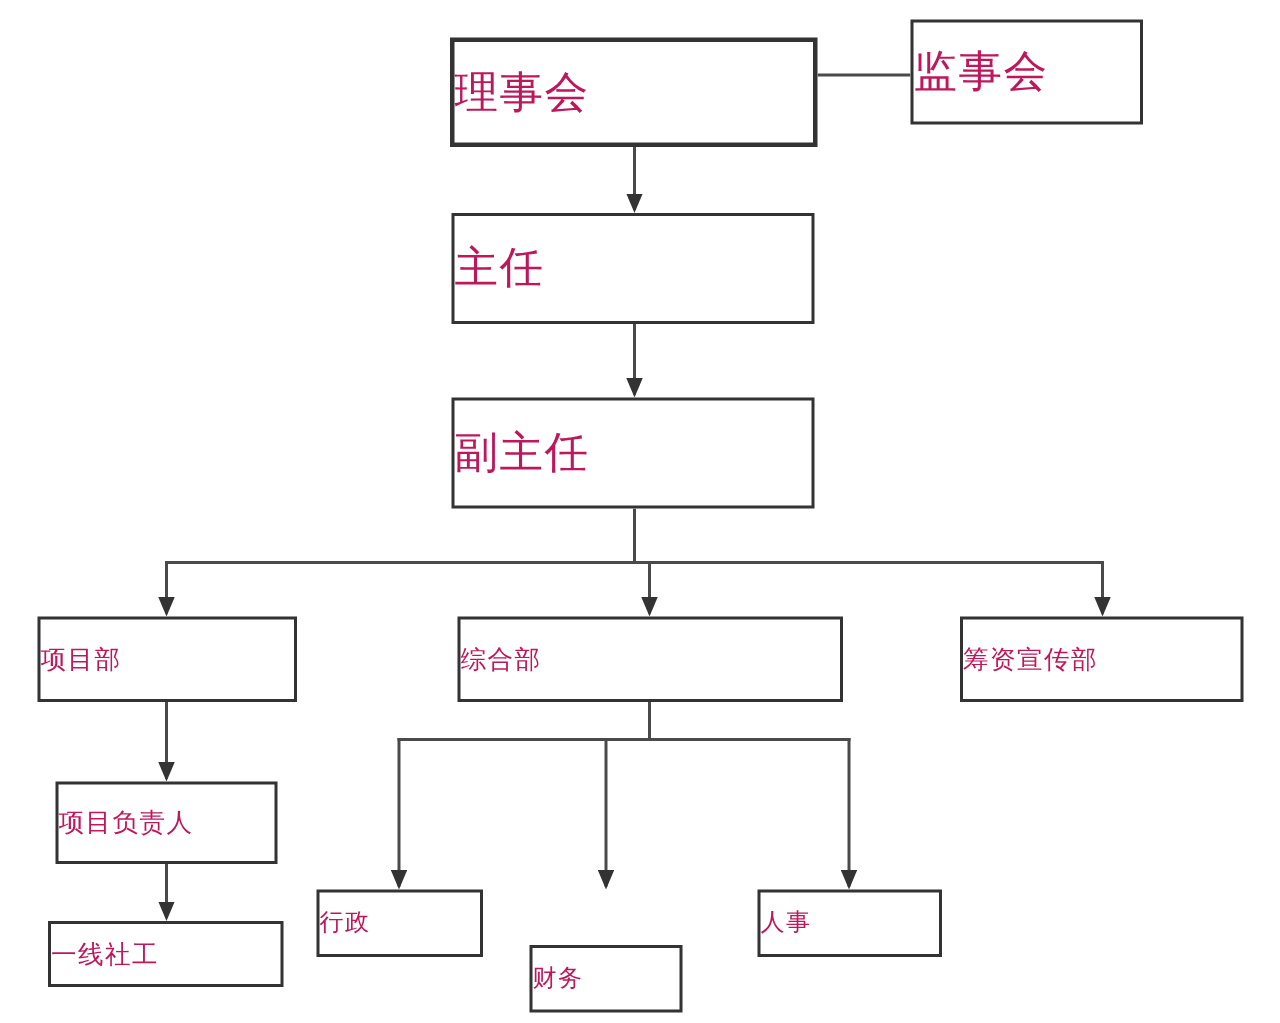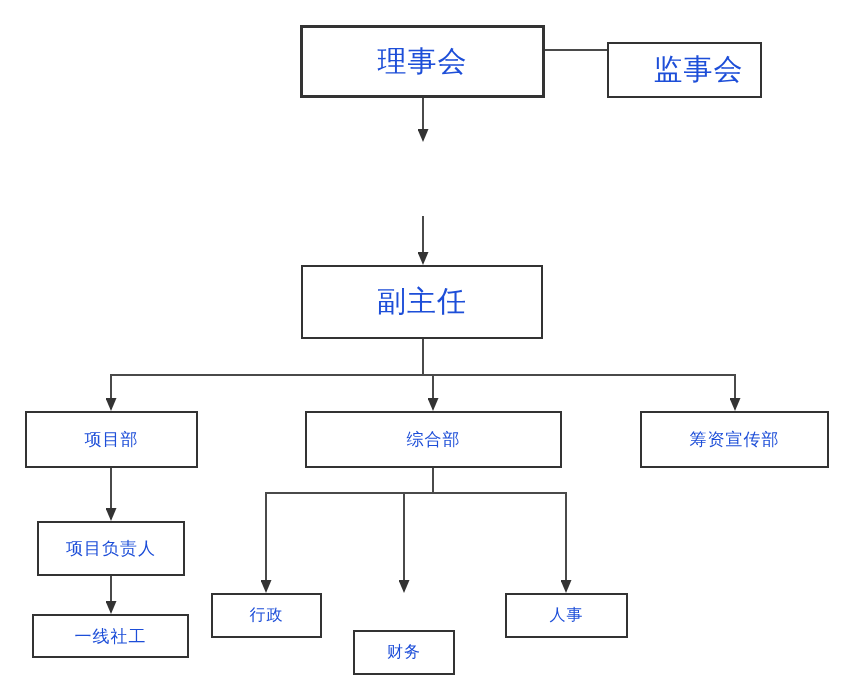--- a/index.html
+++ b/index.html
@@ -20,24 +20,24 @@
     left: 0;
     top: 0;
     width: 853px;
     height: 682px;
   }
   .node {
     position: absolute;
     box-sizing: border-box;
     background: #ffffff;
     border: 2px solid #333333;
-    color: #1d4ed8;
+    color: #be185d;
     display: flex;
     align-items: center;
-    justify-content: center;
+    justify-content: flex-start;
     letter-spacing: 1px;
     white-space: nowrap;
     z-index: 2;
   }
   .node.lg { font-size: 29px; }
   .node.md { font-size: 17px; }
   .node.sm { font-size: 16px; }
   .node.thick { border-width: 3px; }
 </style>
 </head>
@@ -73,24 +73,27 @@
 
     <line x1="266" y1="492" x2="266" y2="591" stroke="#4a4a4a" stroke-width="2" marker-end="url(#arrow)"></line>
     <line x1="404" y1="492" x2="404" y2="591" stroke="#4a4a4a" stroke-width="2" marker-end="url(#arrow)"></line>
     <line x1="566" y1="492" x2="566" y2="591" stroke="#4a4a4a" stroke-width="2" marker-end="url(#arrow)"></line>
   </svg>
 
   <div class="node lg thick" style="left:300px; top:25px; width:245px; height:73px;">
     <span>理事会</span>
   </div>
 
-  <div class="node lg" style="left:607px; top:42px; width:155px; height:56px;padding-left:28px;">
+  <div class="node lg" style="left:607px; top:13px; width:155px; height:70px;">
     <span>监事会</span>
   </div>
 
+  <div class="node lg" style="left:301px; top:142px; width:242px; height:74px;">
+    <span>主任</span>
+  </div>
 
   <div class="node lg" style="left:301px; top:265px; width:242px; height:74px;">
     <span>副主任</span>
   </div>
 
   <div class="node md" style="left:25px; top:411px; width:173px; height:57px;">
     <span>项目部</span>
   </div>
 
   <div class="node md" style="left:305px; top:411px; width:257px; height:57px;">

